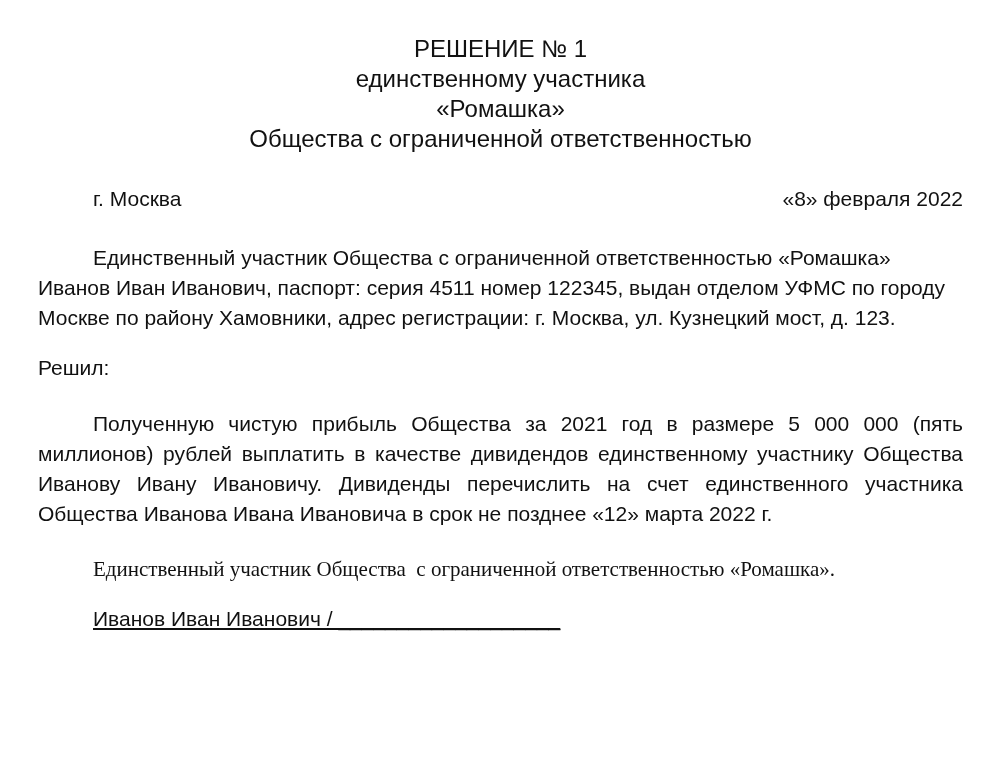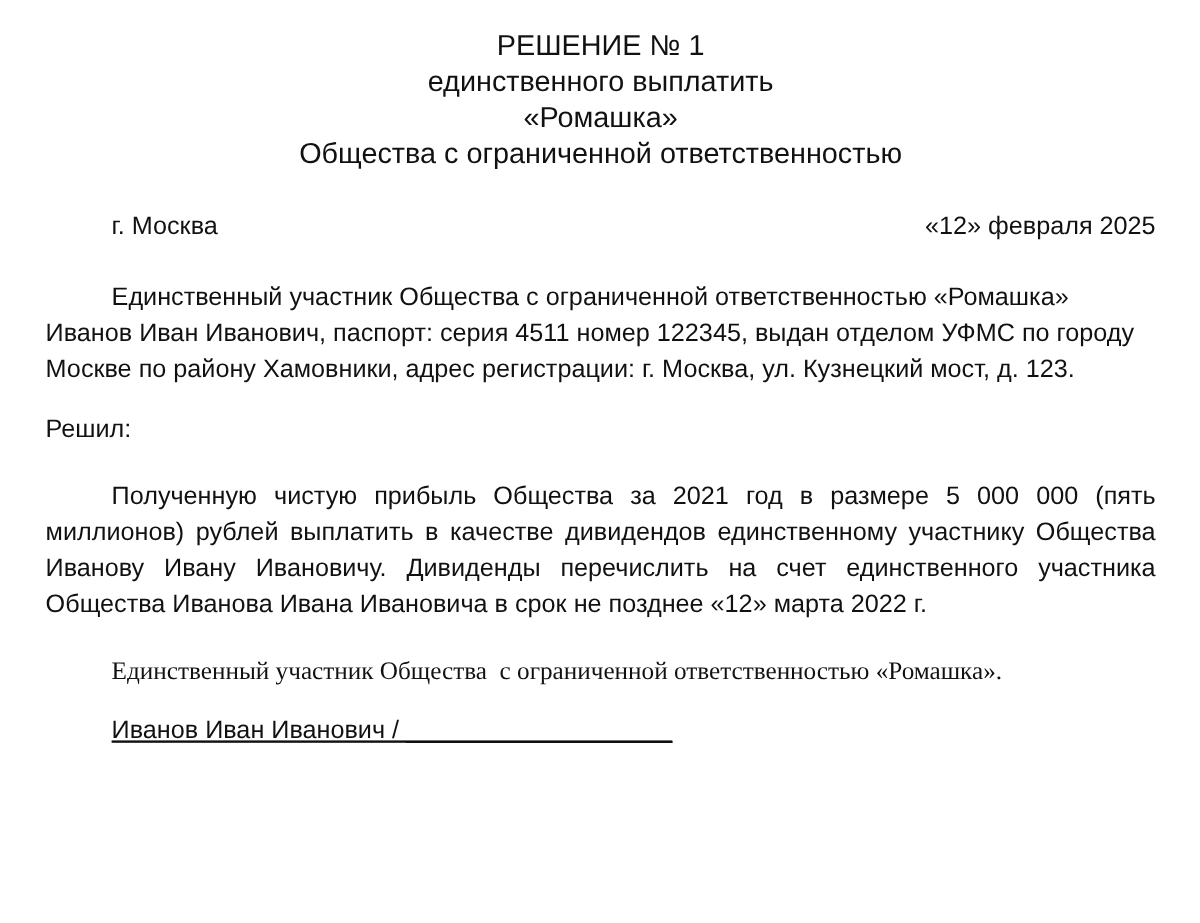--- a/index.html
+++ b/index.html
@@ -6,21 +6,21 @@
     margin: 0;
     padding: 0;
     background: #ffffff;
   }
   .page {
     position: relative;
     box-sizing: border-box;
     width: 1000px;
     height: 769px;
     background: #ffffff;
-    padding: 24px 37px 0 38px;
+    padding: 34px 37px 0 38px;
     font-family: "Liberation Sans", sans-serif;
     font-size: 21px;
     line-height: 30px;
     color: #111111;
     overflow: hidden;
     border-radius: 25px;
   }
   .title-block {
     text-align: center;
     font-size: 24px;
@@ -65,28 +65,28 @@
     text-decoration: underline;
   }
 </style>
 </head>
 <body>
 
 <div class="page">
 
   <div class="title-block">
     <span class="title-line">РЕШЕНИЕ № 1</span>
-    <span class="title-line">единственного выплатить</span>
+    <span class="title-line">единственному участника</span>
     <span class="title-line">«Ромашка»</span>
     <span class="title-line">Общества с ограниченной ответственностью</span>
   </div>
 
   <div class="dateline">
     <span class="dateline-city">г. Москва</span>
-    <span class="dateline-date">«12» февраля 2025</span>
+    <span class="dateline-date">«8» февраля 2022</span>
   </div>
 
   <p class="para preamble">Единственный участник Общества с ограниченной ответственностью «Ромашка» Иванов Иван Иванович, паспорт: серия 4511 номер 122345, выдан отделом УФМС по городу Москве по району Хамовники, адрес регистрации: г. Москва, ул. Кузнецкий мост, д. 123.</p>
 
   <p class="heading">Решил:</p>
 
   <p class="para resolution">Полученную чистую прибыль Общества за 2021 год в размере 5 000 000 (пять миллионов) рублей выплатить в качестве дивидендов единственному участнику Общества Иванову Ивану Ивановичу. Дивиденды перечислить на счет единственного участника Общества Иванова Ивана Ивановича в срок не позднее «12» марта 2022 г.</p>
 
   <p class="para closing">Единственный участник Общества &nbsp;с ограниченной ответственностью «Ромашка».</p>
 

